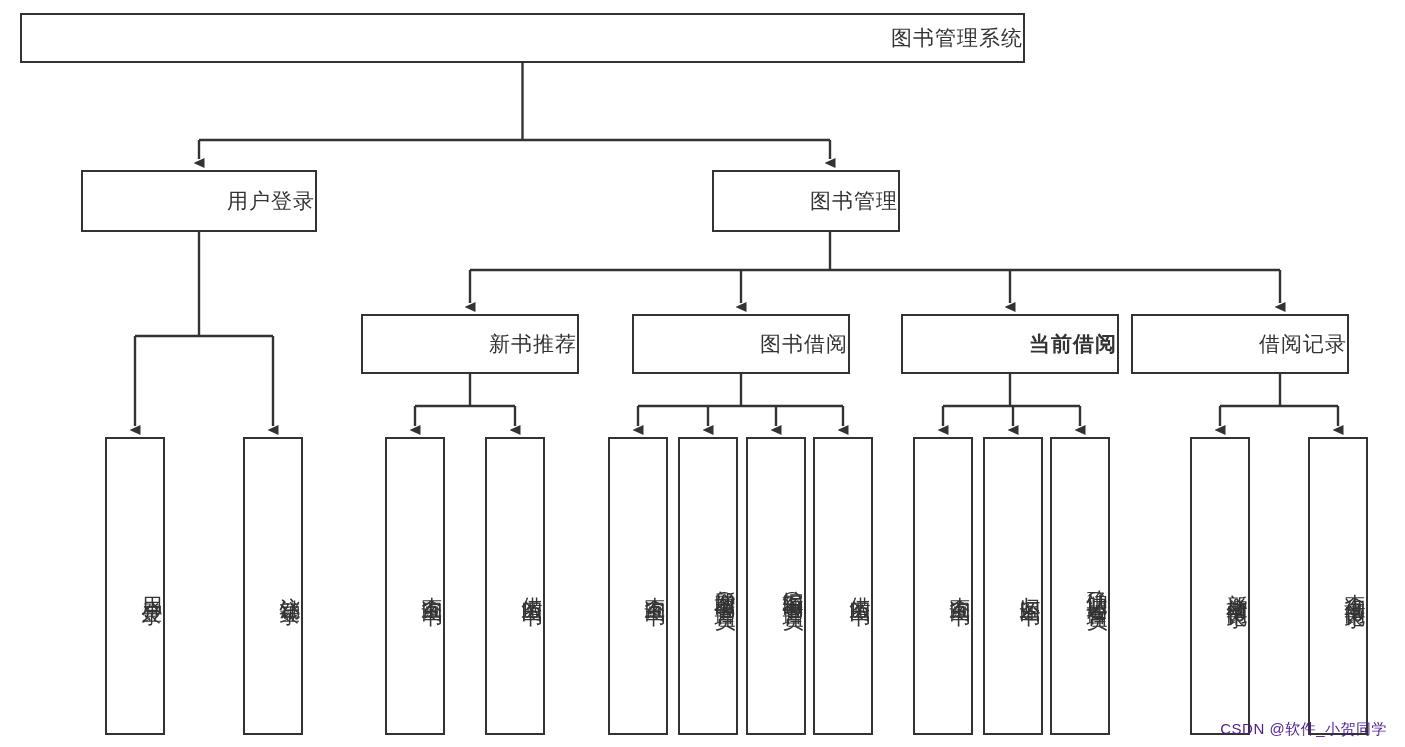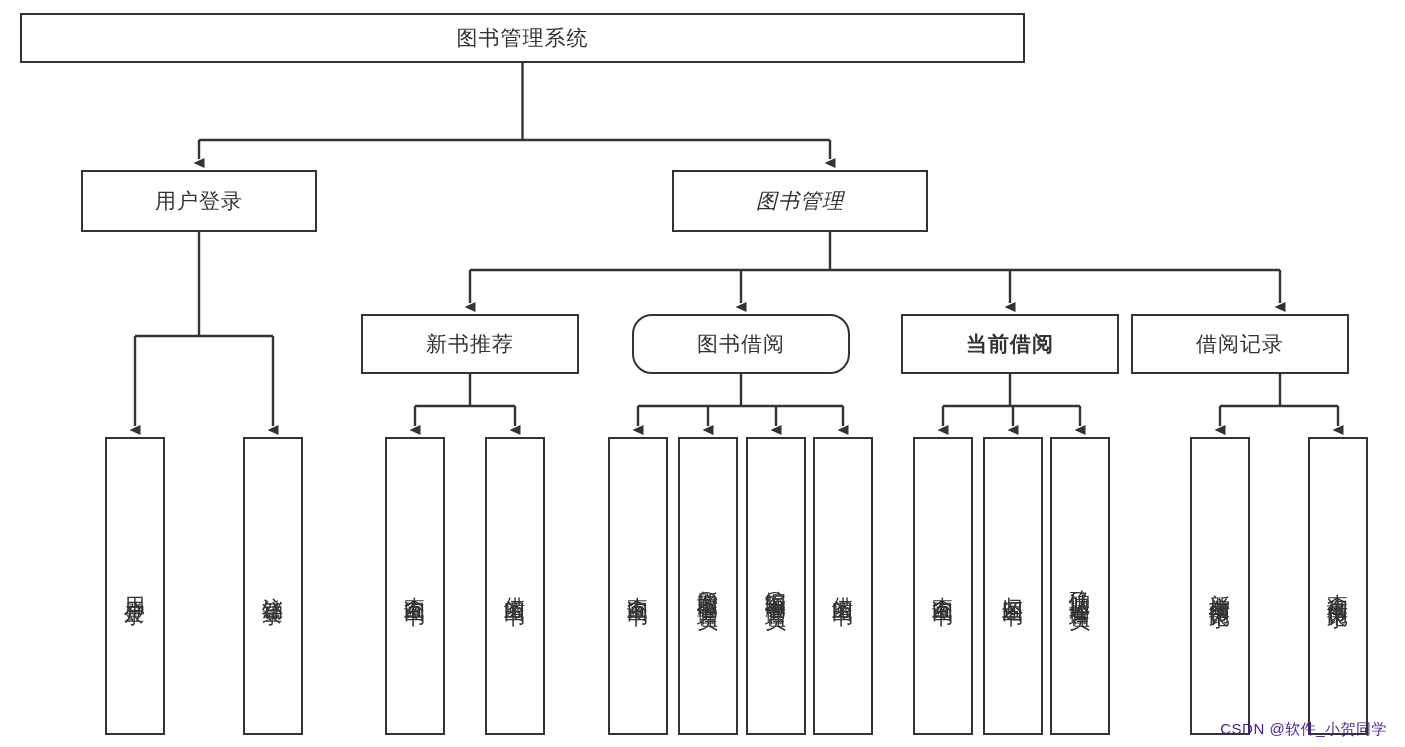--- a/index.html
+++ b/index.html
@@ -3,21 +3,21 @@
 <meta charset="utf-8">
 <style>
   html,body{margin:0;padding:0;background:#ffffff;}
   body{width:1405px;height:747px;overflow:hidden;
        font-family:"Liberation Sans","DejaVu Sans",sans-serif;}
   #canvas{position:relative;width:1405px;height:747px;background:#fff;}
   svg.links{position:absolute;left:0;top:0;width:1405px;height:747px;}
   .node{
     position:absolute;box-sizing:border-box;
     border:2px solid #333333;background:#ffffff;
-    display:flex;align-items:center;justify-content:center;
+    display:flex;align-items:center;justify-content:flex-end;
     color:#333333;
   }
   .node.h{ font-size:21px; letter-spacing:1px; }
   .node.v{ font-size:21px; }
   .node.v .vtext{
     writing-mode:vertical-rl;
     text-orientation:upright;
     letter-spacing:3px;
     line-height:1;
     white-space:nowrap;
@@ -77,27 +77,27 @@
         <line x1="1338" y1="406" x2="1338" y2="426" stroke="#333333" stroke-width="2.4" marker-end="url(#arrow)"></line>
       </g>
   </svg>
   <div id="nodes">
       <div class="node h" style="left: 20px; top: 13px; width: 1005px; height: 50px;">
         <span>图书管理系统</span>
       </div>
       <div class="node h" style="left: 81px; top: 170px; width: 236px; height: 62px;">
         <span>用户登录</span>
       </div>
-      <div class="node h" style="left: 672px; top: 170px; width: 256px; height: 62px; font-style: italic;">
+      <div class="node h" style="left: 712px; top: 170px; width: 188px; height: 62px;">
         <span>图书管理</span>
       </div>
       <div class="node h" style="left: 361px; top: 314px; width: 218px; height: 60px;">
         <span>新书推荐</span>
       </div>
-      <div class="node h" style="left: 632px; top: 314px; width: 218px; height: 60px; border-radius: 20px;">
+      <div class="node h" style="left: 632px; top: 314px; width: 218px; height: 60px;">
         <span>图书借阅</span>
       </div>
       <div class="node h" style="left: 901px; top: 314px; width: 218px; height: 60px; font-weight: bold;">
         <span>当前借阅</span>
       </div>
       <div class="node h" style="left: 1131px; top: 314px; width: 218px; height: 60px;">
         <span>借阅记录</span>
       </div>
       <div class="node v" style="left: 105px; top: 437px; width: 60px; height: 298px;">
         <span class="vtext">用户登录</span>

